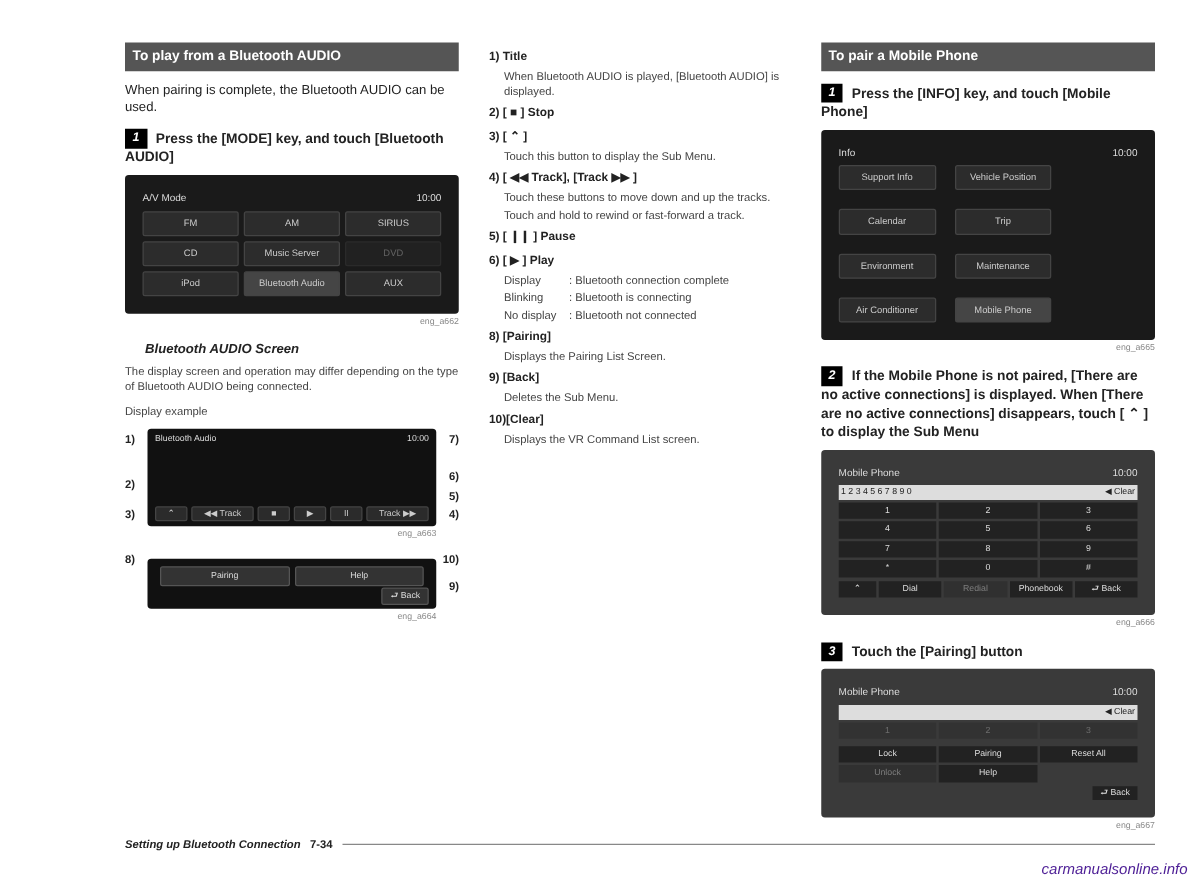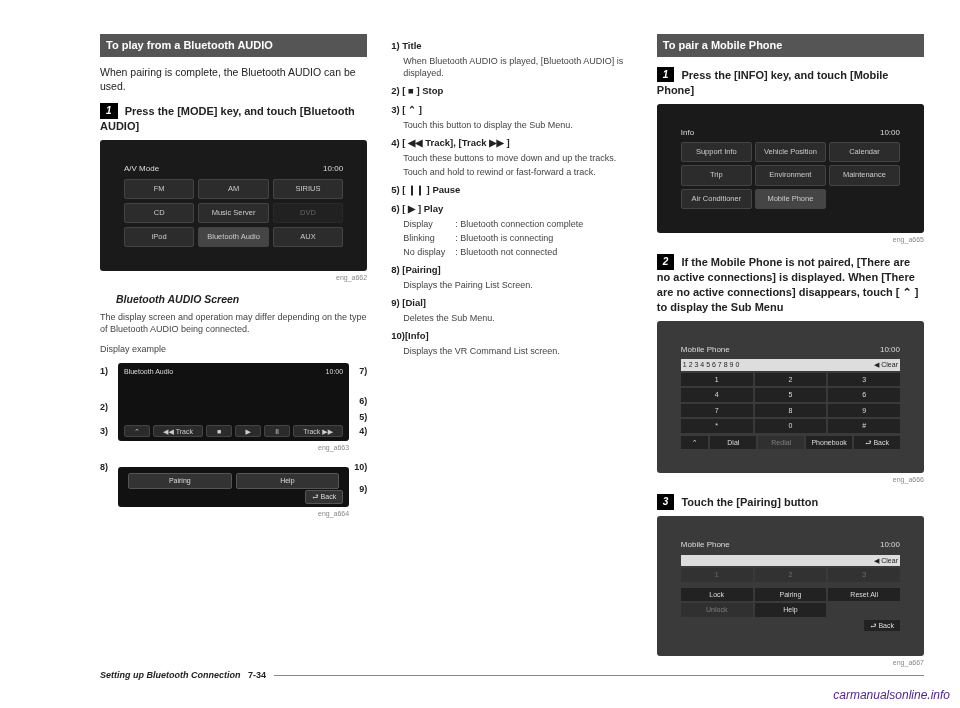--- a/index.html
+++ b/index.html
@@ -6,35 +6,35 @@
   body { width: 960px; height: 708px; background: #fff; font-family: Arial, Helvetica, sans-serif; color: #222; position: relative; }
   .page { display: flex; gap: 24px; padding: 34px 36px 0 100px; }
   .col { flex: 1; min-width: 0; font-size: 10.5px; line-height: 1.35; }
   .col1 { flex: 1.05; }
   .col2 { flex: 0.95; }
   .col3 { flex: 1.05; }
   h3.bar { background: #555; color: #fff; font-size: 11px; font-weight: bold; text-align: left; padding: 4px 6px; margin-bottom: 8px; }
   p { margin: 4px 0 8px; }
   .step { margin: 10px 0 6px; font-weight: bold; font-size: 11px; }
   .step .num { display: inline-block; background: #000; color: #fff; padding: 1px 6px 1px 6px; margin-right: 4px; font-style: italic; font-size: 10px; vertical-align: 1px; }
-  .fig { background: #1a1a1a; color: #ccc; border-radius: 3px; padding: 24px; margin: 6px 0 2px; font-size: 8px; }
+  .fig { background: #1a1a1a; color: #ccc; border-radius: 3px; padding: 14px; margin: 6px 0 2px; font-size: 8px; }
   .figrow { display: flex; gap: 4px; }
   .figbtn { flex: 1; background: #2c2c2c; border: 1px solid #444; text-align: center; padding: 4px 2px; font-size: 7.5px; border-radius: 2px; }
   .fighl { background: #454545; }
   .figtitle { font-size: 8px; color: #ddd; margin-bottom: 4px; display: flex; justify-content: space-between; }
   .cap { text-align: right; font-size: 7px; color: #888; margin-bottom: 8px; }
   .sub { font-style: italic; font-weight: bold; font-size: 10.5px; margin: 10px 16px 2px; }
   .small { font-size: 9px; color: #444; }
   .callouts { position: relative; margin: 6px 0 2px; }
   .callouts .screenA, .callouts .screenB { background:#111; height: 78px; border-radius:3px; position:relative; }
   .callouts .screenB { height: 40px; margin-top: 14px; }
   .lbl { position: absolute; font-size: 9px; font-weight: bold; }
   .defs dt { font-weight: bold; font-size: 9.5px; margin-top: 6px; }
   .defs dd { font-size: 9px; color: #444; margin-left: 12px; margin-top: 2px; }
-  .grid3 { display:flex; flex-wrap:wrap; gap:3px; }
+  .grid3 { display:flex; flex-wrap:wrap; gap:15px; }
   .grid3 .figbtn { flex: 0 0 calc(33.33% - 2px); }
   .numpad { background:#3a3a3a; }
   .numrow { display:flex; gap:2px; margin-top:2px; }
   .numcell { flex:1; background:#222; text-align:center; font-size:7px; padding:2px 0; color:#ddd; }
   .numhdr { background:#ddd; color:#222; font-size:7px; padding:1px 2px; display:flex; justify-content: space-between; margin-bottom:2px; }
   .ft { position: absolute; bottom: 28px; left: 100px; right: 36px; display:flex; align-items:center; font-size:9px; }
   .ft .t { font-style: italic; font-weight: bold; white-space: nowrap; }
   .ft .ln { flex:1; height:1px; background:#888; margin-left:8px; }
   .wm { position:absolute; bottom:6px; right:10px; font-size:12px; color:#4c1d95; font-style:italic; }
   .controls { position:absolute; bottom:4px; left:6px; right:6px; display:flex; gap:3px; }
@@ -133,23 +133,23 @@
       <dt><span>4)</span> <span>[ ◀◀ Track], [Track ▶▶ ]</span></dt>
       <dd>Touch these buttons to move down and up the tracks.</dd>
       <dd>Touch and hold to rewind or fast-forward a track.</dd>
       <dt><span>5)</span> <span>[ ❙❙ ] Pause</span></dt>
       <dt><span>6)</span> <span>[ ▶ ] Play</span></dt>
       <dd><span style="display:inline-block;width:52px">Display</span><span>: Bluetooth connection complete</span></dd>
       <dd><span style="display:inline-block;width:52px">Blinking</span><span>: Bluetooth is connecting</span></dd>
       <dd><span style="display:inline-block;width:52px">No display</span><span>: Bluetooth not connected</span></dd>
       <dt><span>8)</span> <span>[Pairing]</span></dt>
       <dd>Displays the Pairing List Screen.</dd>
-      <dt><span>9)</span> <span>[Dial]</span></dt>
+      <dt><span>9)</span> <span>[Back]</span></dt>
       <dd>Deletes the Sub Menu.</dd>
-      <dt><span>10)</span><span>[Info]</span></dt>
+      <dt><span>10)</span><span>[Clear]</span></dt>
       <dd>Displays the VR Command List screen.</dd>
     </dl>
   </div>
 
   <div class="col col3">
     <h3 class="bar">To pair a Mobile Phone</h3>
     <div class="step">
       <span class="num">1</span>
       <span>Press the [INFO] key, and touch [Mobile Phone]</span>
     </div>

